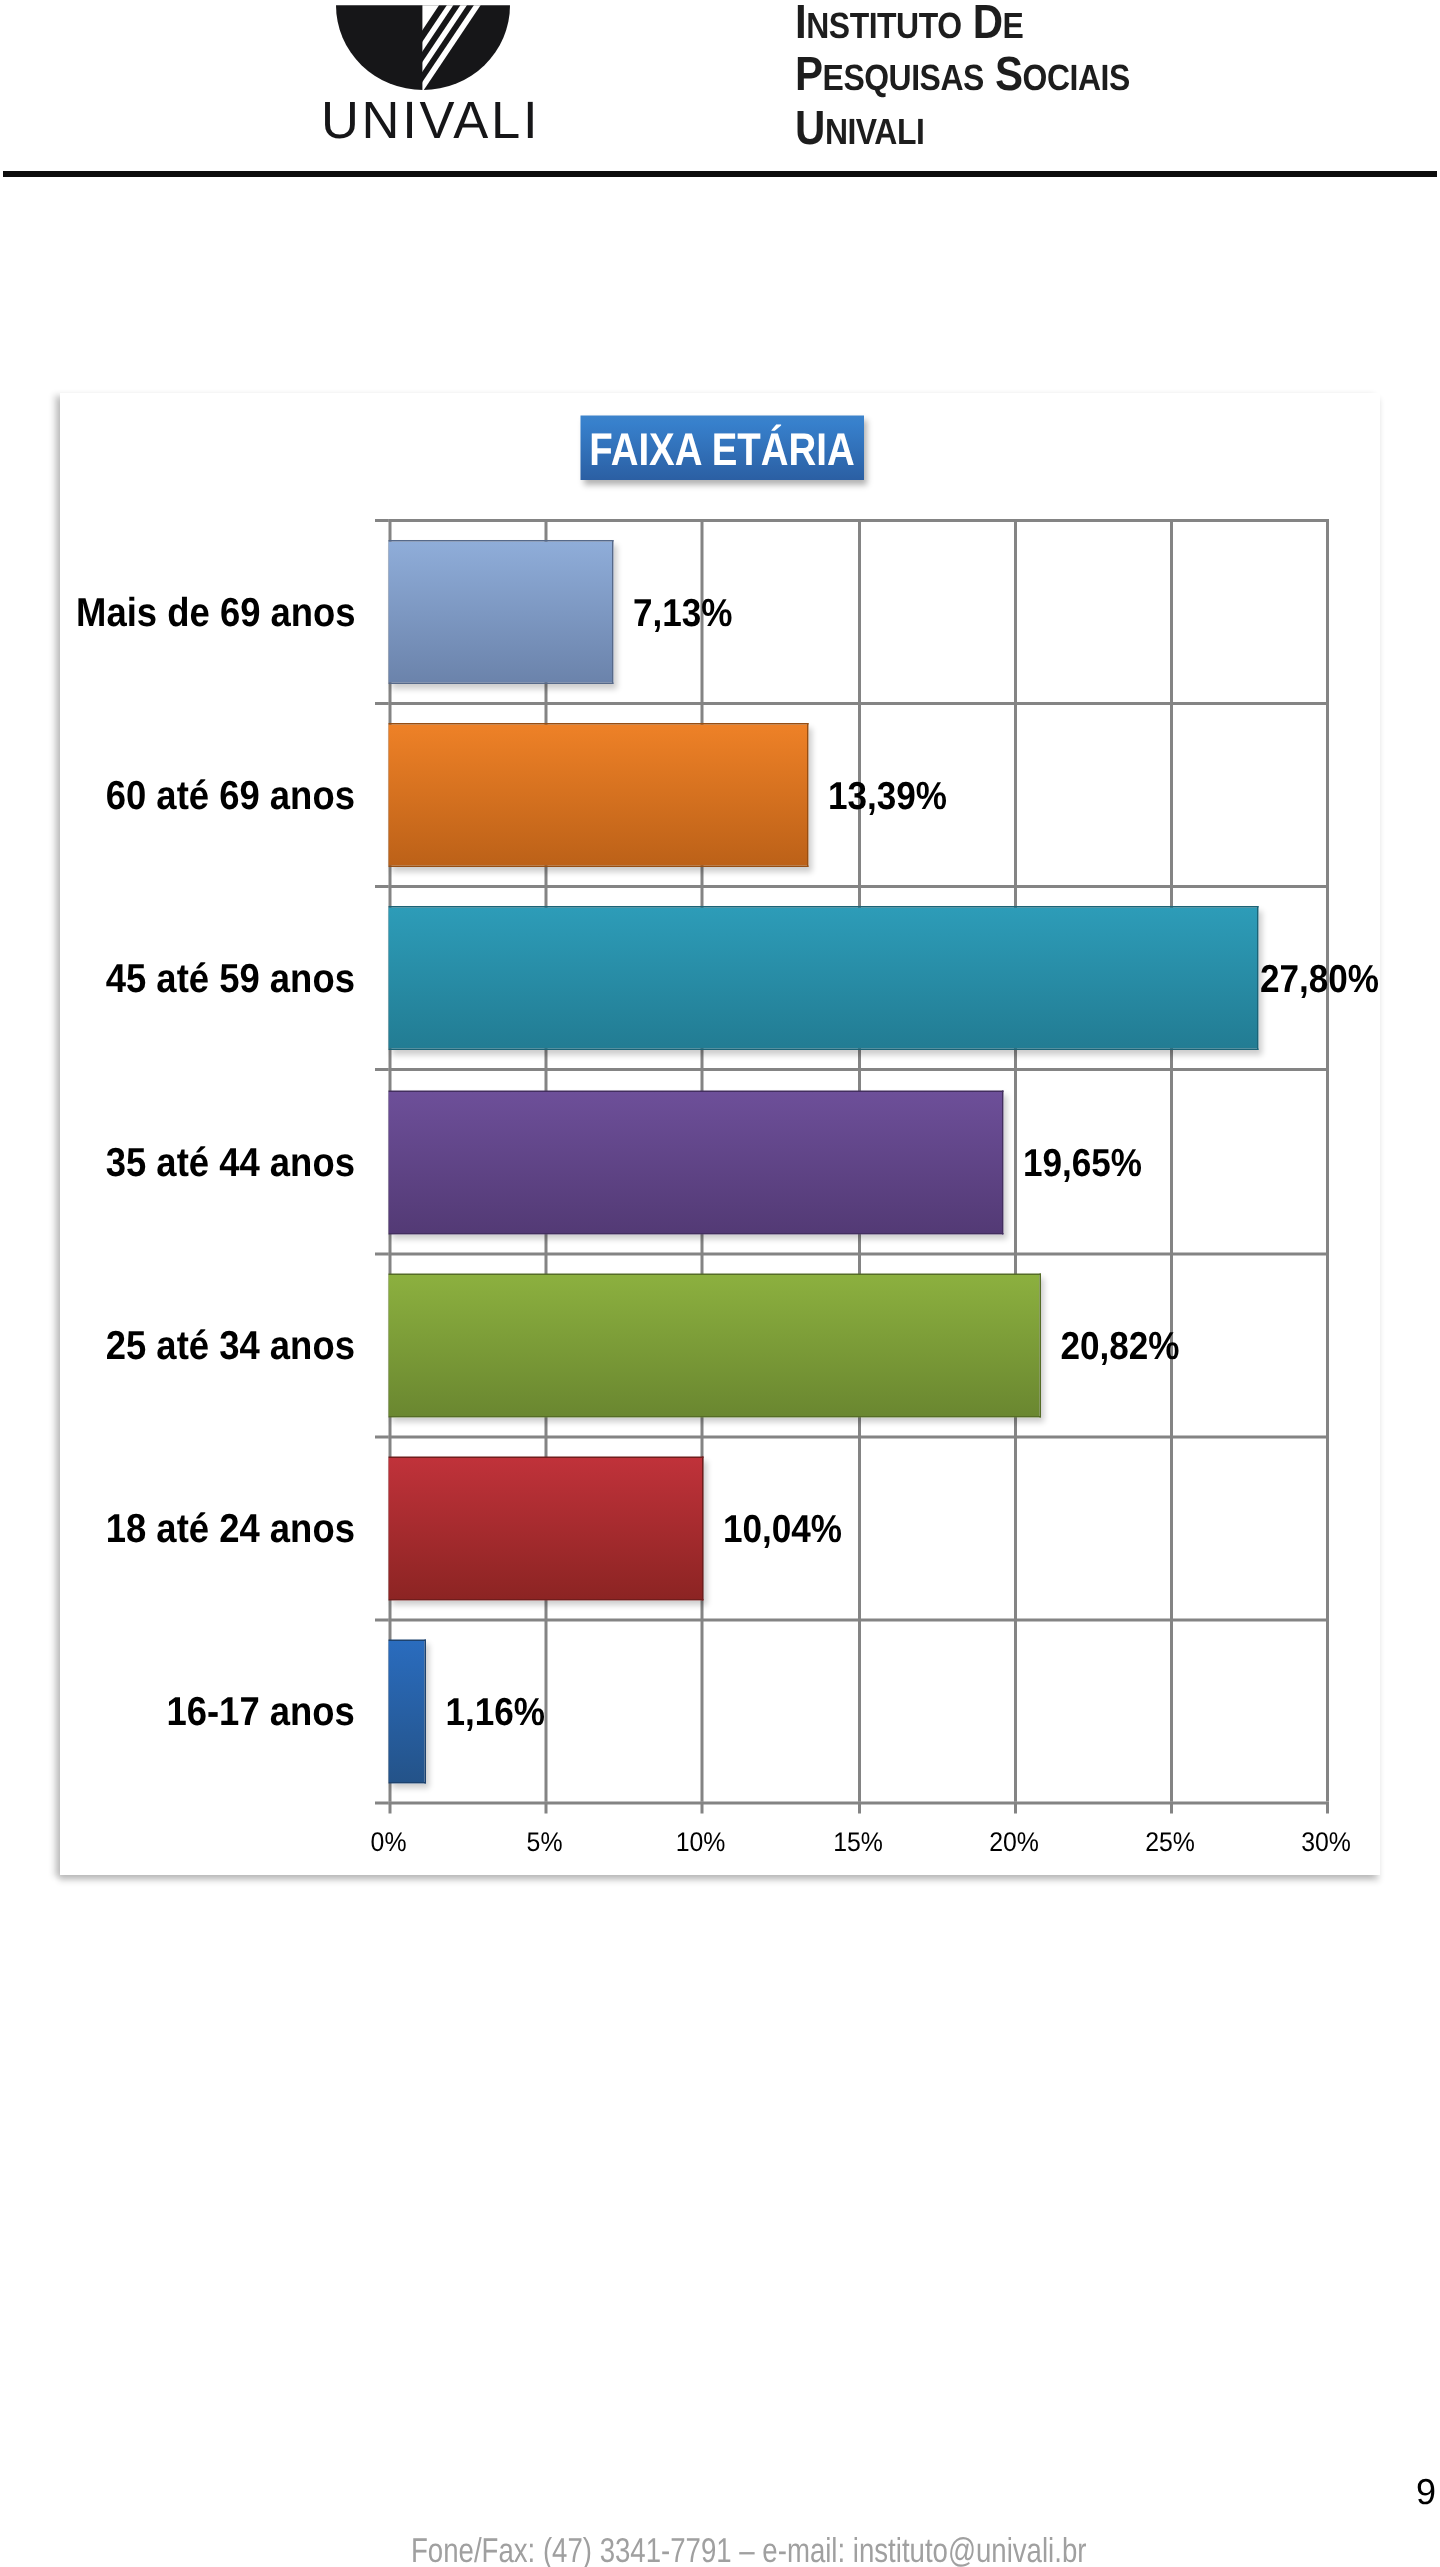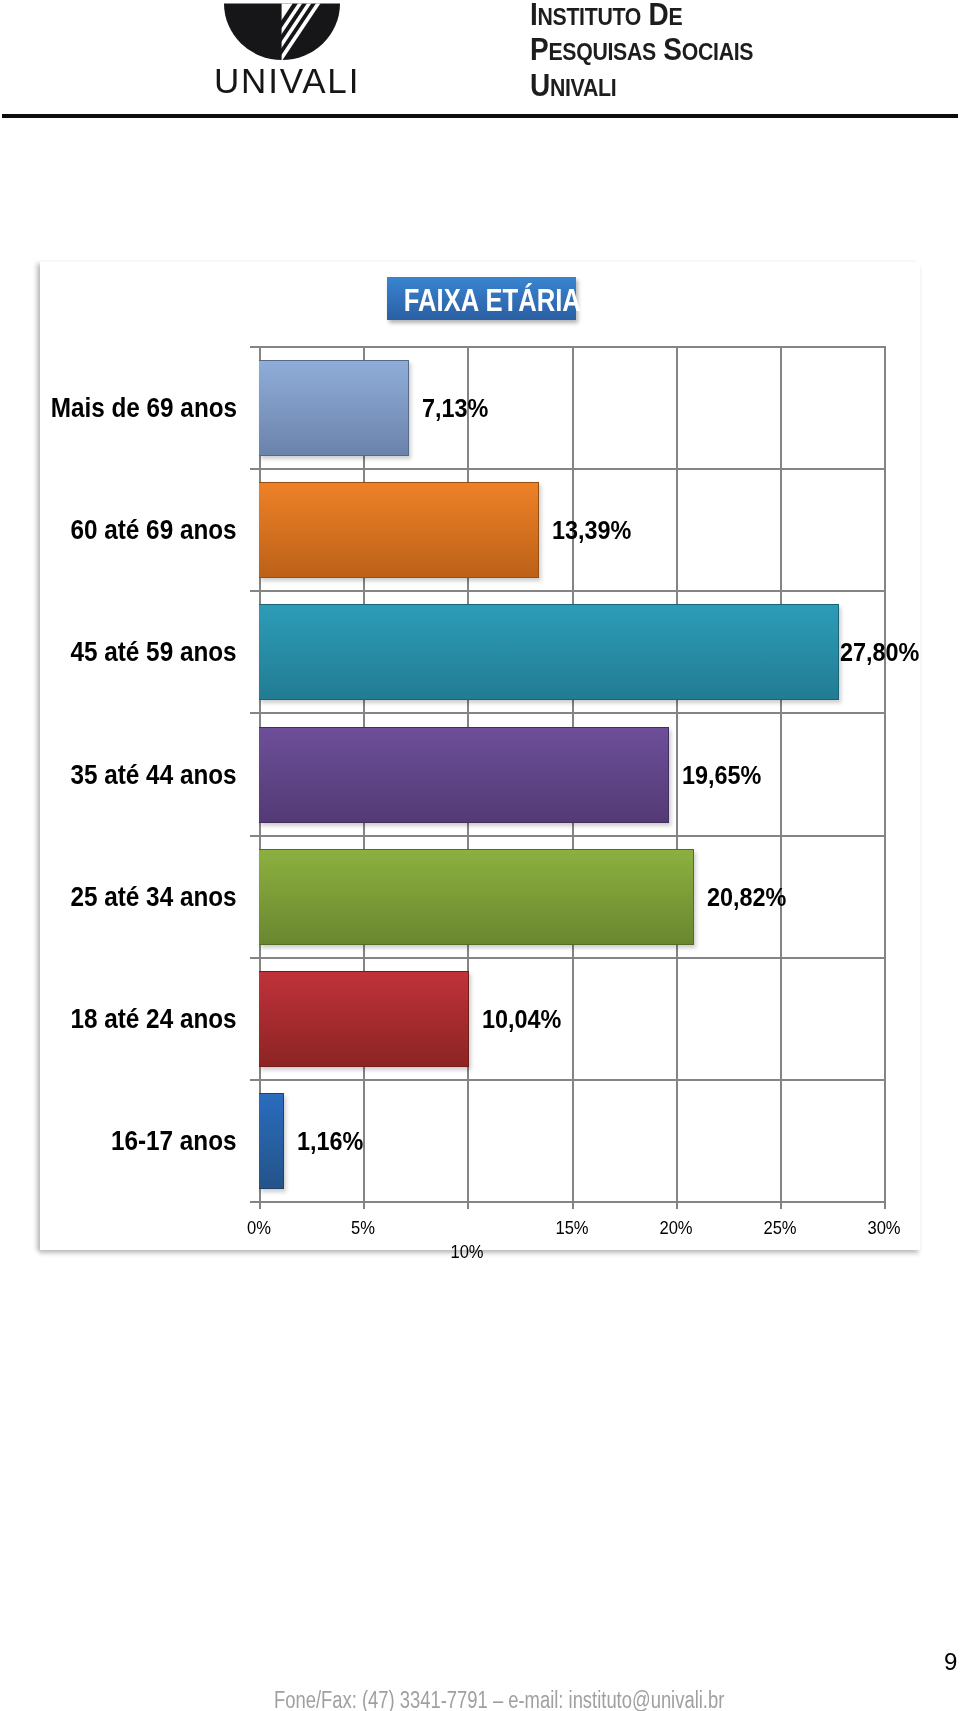--- a/index.html
+++ b/index.html
@@ -15,21 +15,21 @@
   .inst-title{position:absolute;left:530px;top:-2.5px;width:420px;}
   .inst-line{font-weight:bold;color:#1d1d1d;font-size:32px;line-height:1;height:35.5px;white-space:nowrap;
       transform:scaleX(0.875);transform-origin:left top;letter-spacing:-0.35px;}
   .inst-line .s{font-size:0.76em;}
   .hr{position:absolute;left:2px;top:114px;width:956px;height:3.6px;background:#0d0d0d;}
 
   
   .chart-panel{position:absolute;left:40px;top:262px;width:880px;height:988px;background:#fff;
       box-shadow:-4px 1px 4px rgba(0,0,0,.17), -1px 4px 4px rgba(0,0,0,.17);}
   .chart-title{position:absolute;left:347px;top:15px;width:189px;height:43px;
-      box-sizing:border-box;display:flex;align-items:center;justify-content:flex-start;padding-top:2px;
+      box-sizing:border-box;display:flex;align-items:center;justify-content:center;padding-top:2px;
       background:linear-gradient(180deg,#3c83cb 0%,#3780cc 12%,#2b5fa3 100%);
       box-shadow:2px 3px 4px rgba(0,0,0,.30);}
   .chart-title span{display:inline-block;font-size:30.5px;font-weight:bold;color:#fff;
       transform:scaleX(0.84);line-height:36px;white-space:nowrap;}
   .plot{position:absolute;left:219px;top:84px;width:625px;height:855px;}
   .gridv{position:absolute;top:0;width:1.5px;height:100%;background:#848484;}
   .gridh{position:absolute;left:0;width:100%;height:1.5px;background:#848484;}
   .bar{position:absolute;left:0;}
   .catlabel{position:absolute;font-size:27px;font-weight:bold;color:#000;white-space:nowrap;
       transform:scaleX(0.90);transform-origin:right center;text-align:right;}
@@ -130,21 +130,21 @@
         <div class="catlabel" style="top: 291px; right: 647px;">45 até 59 anos</div>
         <div class="vallabel" style="top: 291px; left: 581px;">27,80%</div>
         <div class="bar" style="top: 136px; width: 279px; height: 94px; background: linear-gradient(rgb(238, 129, 39) 0%, rgb(188, 97, 24) 100%); border-right: 1px solid rgb(150, 78, 19); border-top: 1px solid rgb(150, 78, 19); border-bottom: 1px solid rgb(150, 78, 19); box-shadow: rgba(0, 0, 0, 0.2) 2px 3px 4px;"></div>
         <div class="catlabel" style="top: 169px; right: 647px;">60 até 69 anos</div>
         <div class="vallabel" style="top: 169px; left: 293px;">13,39%</div>
         <div class="bar" style="top: 14px; width: 149px; height: 94px; background: linear-gradient(rgb(143, 173, 217) 0%, rgb(107, 131, 171) 100%); border-right: 1px solid rgb(86, 105, 137); border-top: 1px solid rgb(86, 105, 137); border-bottom: 1px solid rgb(86, 105, 137); box-shadow: rgba(0, 0, 0, 0.2) 2px 3px 4px;"></div>
         <div class="catlabel" style="top: 47px; right: 647px;">Mais de 69 anos</div>
         <div class="vallabel" style="top: 47px; left: 163px;">7,13%</div>
         <div class="xtick" style="left: -40px; width: 80px; top: 872px;"><span>0%</span></div>
         <div class="xtick" style="left: 64px; width: 80px; top: 872px;"><span>5%</span></div>
-        <div class="xtick" style="left: 168px; width: 80px; top: 896px;"><span>10%</span></div>
+        <div class="xtick" style="left: 168px; width: 80px; top: 872px;"><span>10%</span></div>
         <div class="xtick" style="left: 273px; width: 80px; top: 872px;"><span>15%</span></div>
         <div class="xtick" style="left: 377px; width: 80px; top: 872px;"><span>20%</span></div>
         <div class="xtick" style="left: 481px; width: 80px; top: 872px;"><span>25%</span></div>
         <div class="xtick" style="left: 585px; width: 80px; top: 872px;"><span>30%</span></div>
       </div>
   </div>
 
   <div class="pagenum">9</div>
   <div class="footer">Fone/Fax: (47) 3341-7791 – e-mail: instituto@univali.br</div>
 </div>

